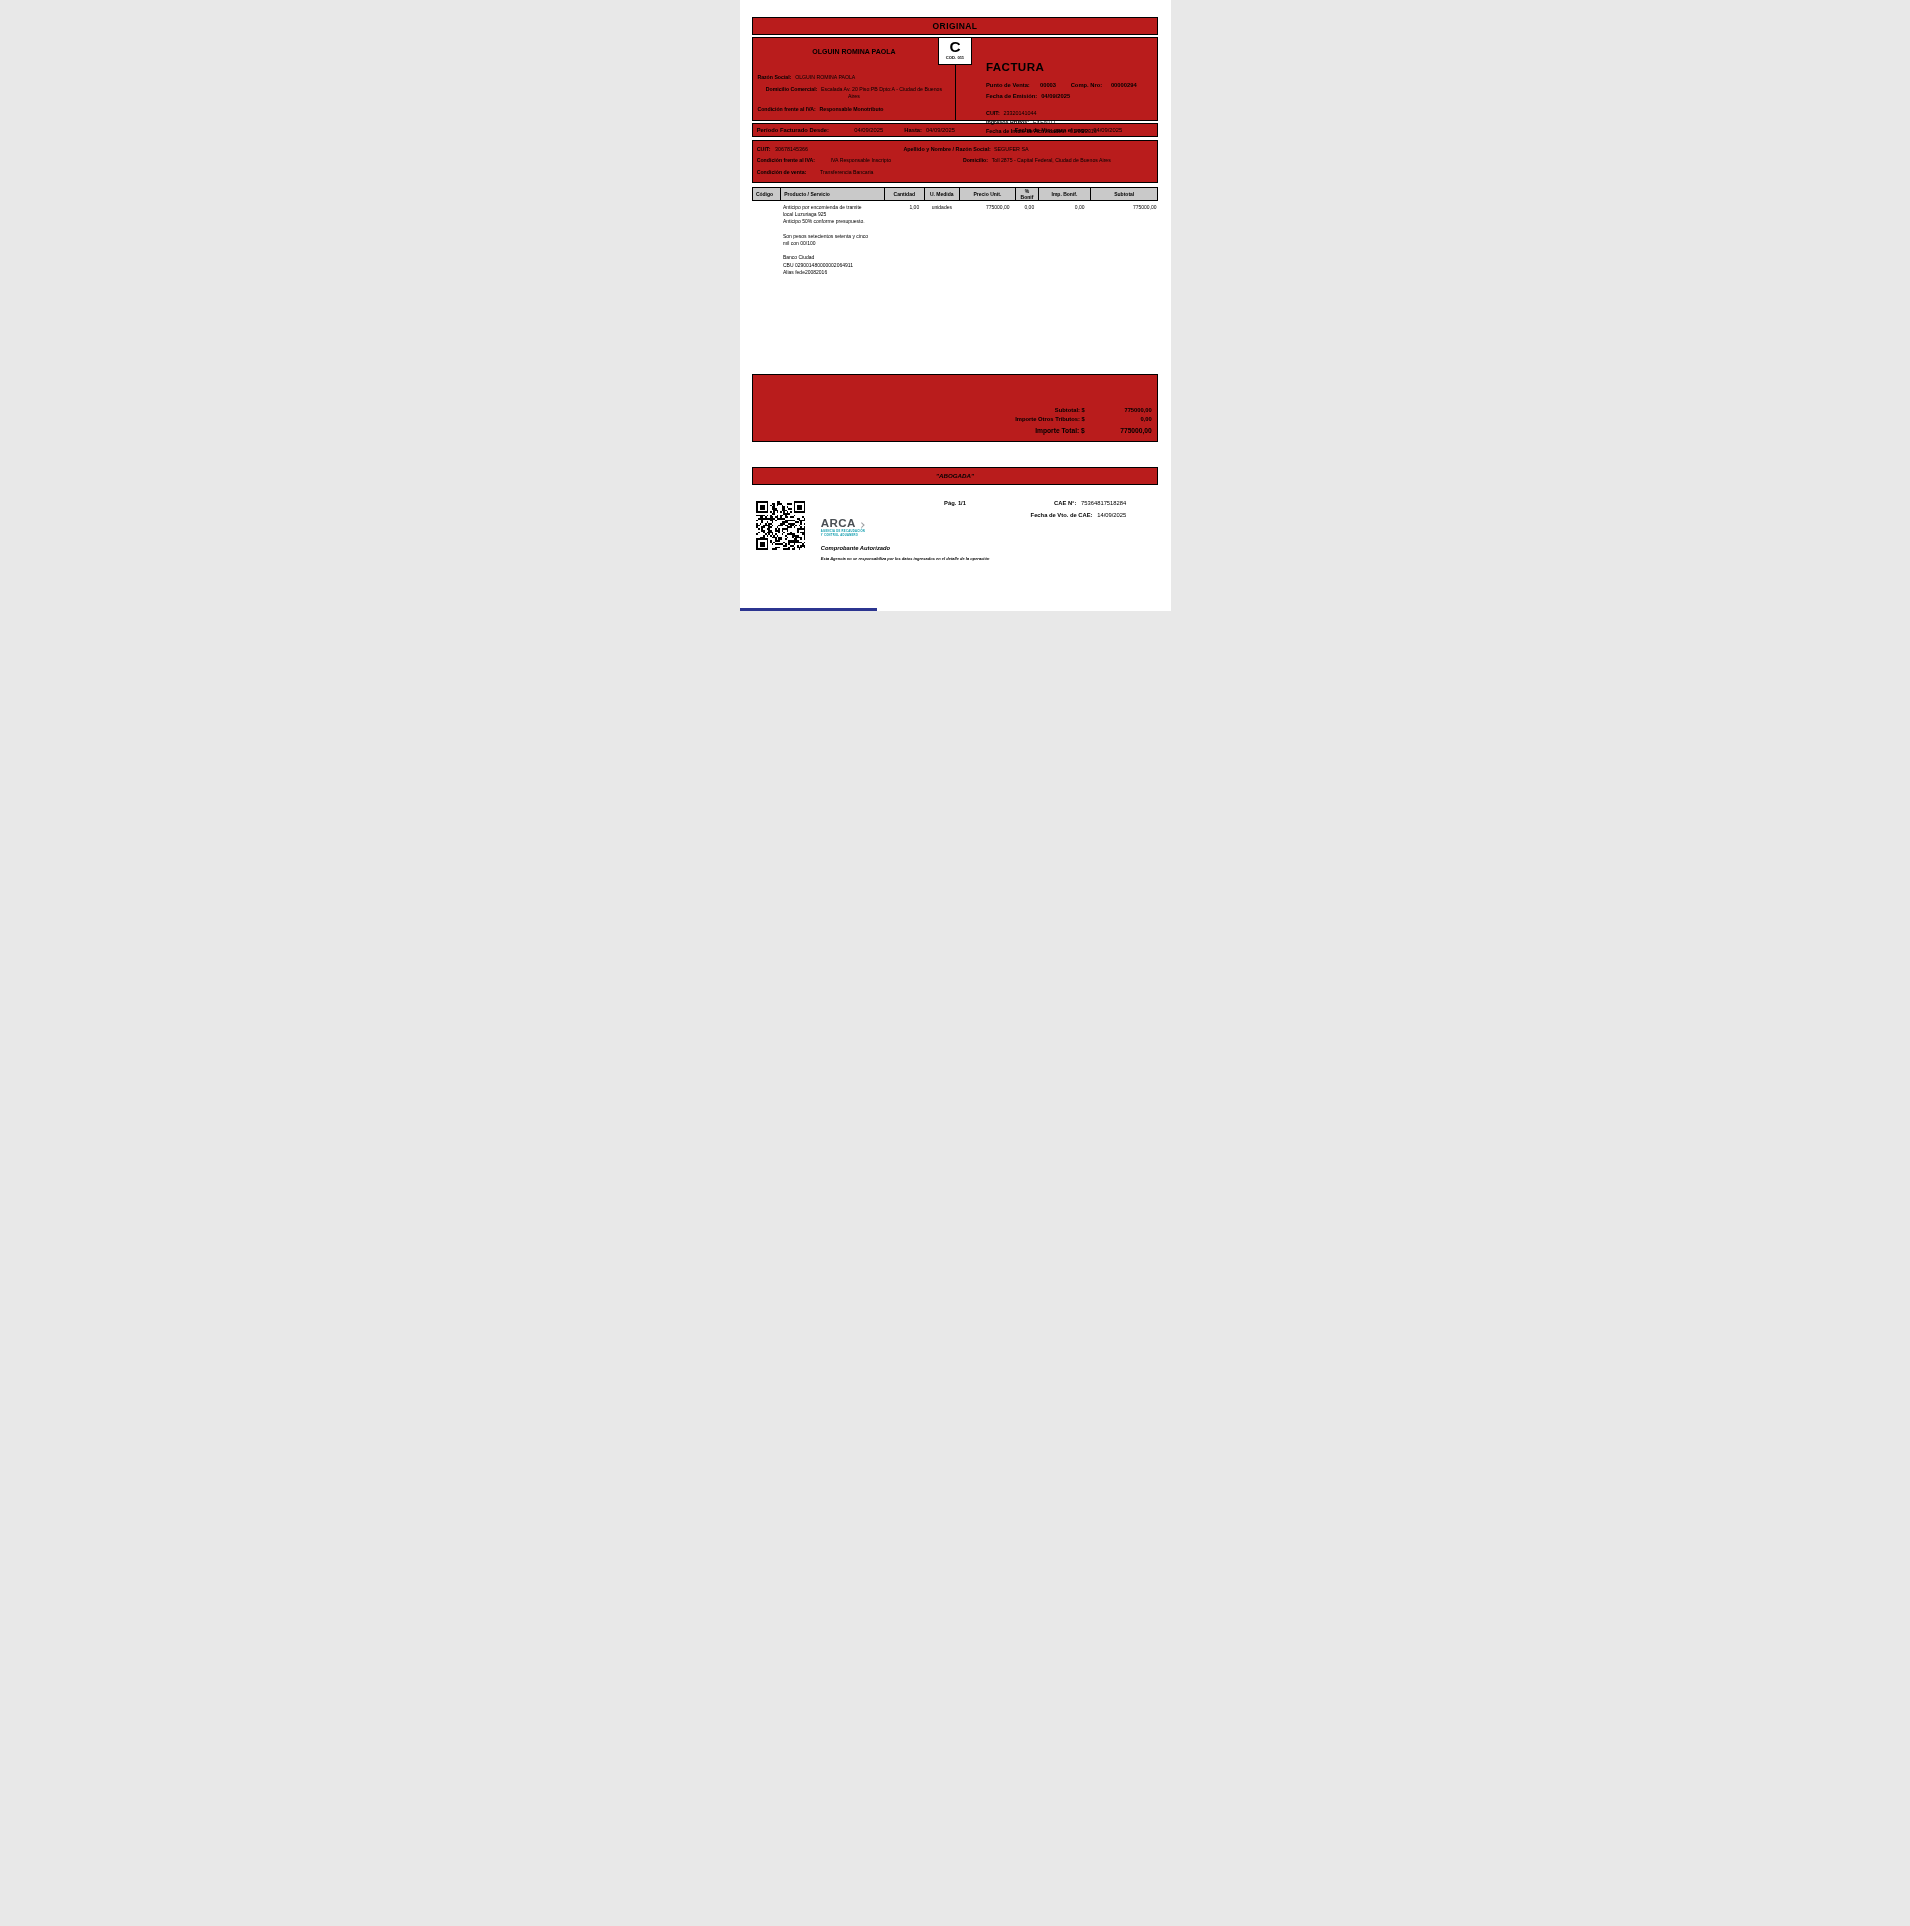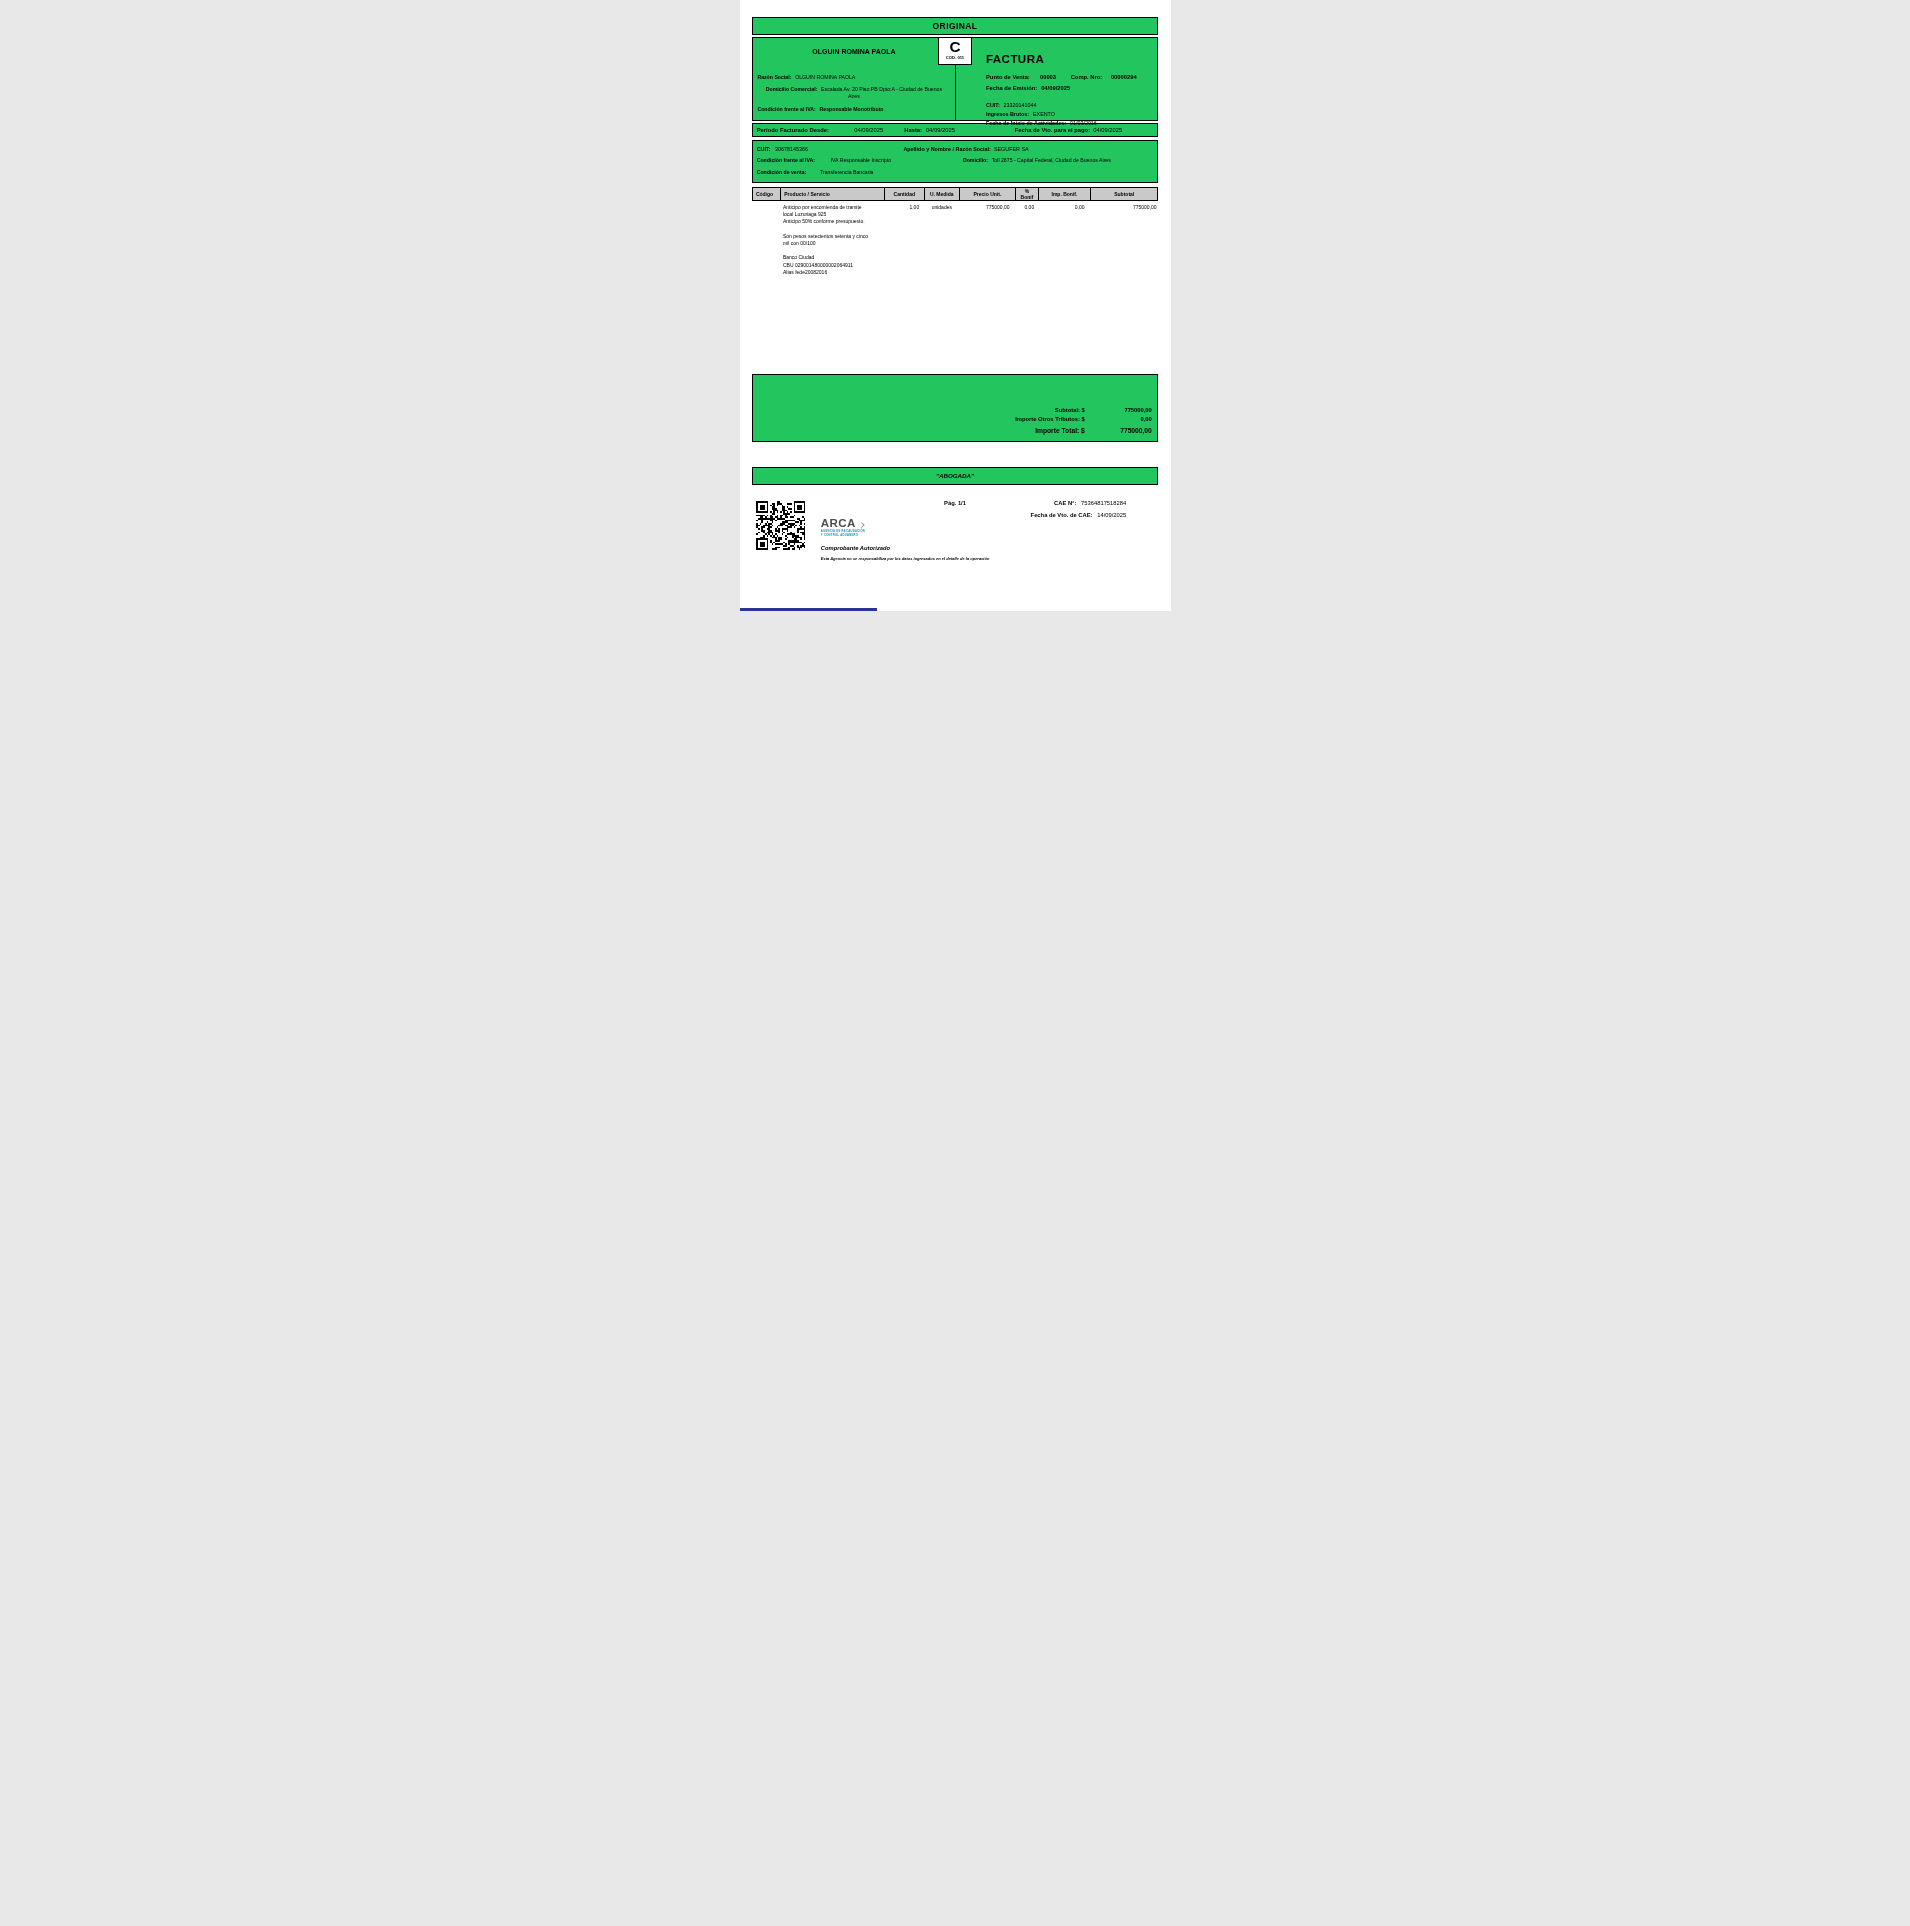--- a/index.html
+++ b/index.html
@@ -4,21 +4,21 @@
 <style>
   :root{
     --th-bg:#c9c9c9;
     --bar-blue:#2c3590;
     --arca-gray:#4a4f54;
     --arca-teal:#0097a9;
   }
   *{margin:0;padding:0;box-sizing:border-box;}
   body{background:#e8e8e8;font-family:"Liberation Sans","DejaVu Sans",sans-serif;color:#000;}
   .page{position:relative;width:431px;height:611px;margin:0 auto;background:#fff;padding:17px 12.3px 0;overflow:hidden;}
-  .bx{border:0.8px solid #000;background:#22c55e;}
+  .bx{border:0.8px solid #000;background:#b91c1c;}
   .b{font-weight:bold;}
 
   
   .banner{height:17.7px;display:flex;align-items:center;justify-content:center;
           font-size:8.5px;font-weight:bold;letter-spacing:0.4px;}
 
   
   .header{margin-top:1.9px;height:84px;position:relative;display:flex;}
   .hdr-left{width:50%;padding:3.9px 4.6px;}
   .hdr-right{width:50%;padding:3.9px 3.9px 3.9px 31px;}
@@ -28,21 +28,21 @@
   .letter{font-size:15.4px;font-weight:bold;line-height:16px;margin-top:0.8px;}
   .letter-code{font-size:4.2px;font-weight:bold;}
 
   .seller-name{margin-top:7px;text-align:center;font-size:7px;font-weight:bold;}
   .fld{font-size:5.2px;line-height:1.35;}
   .fld > span + span{margin-left:2.3px;}
   .f-razon{margin-top:18.5px;}
   .f-dom{margin-top:5.4px;max-width:181px;margin-left:auto;margin-right:auto;text-align:center;}
   .f-iva{margin-top:5.8px;}
 
-  .doc-title{margin-top:11px;font-size:11.6px;font-weight:bold;letter-spacing:0.4px;}
+  .doc-title{margin-top:19px;font-size:11.6px;font-weight:bold;letter-spacing:0.4px;}
   .f-num{margin-top:8.5px;font-size:5.8px;}
   .f-num .g1{margin-left:8.5px;} .f-num .g2{margin-left:13px;} .f-num .g3{margin-left:7px;}
   .f-fe{margin-top:3.1px;font-size:5.8px;}
   .f-cuit{margin-top:9.2px;font-size:5.4px;}
   .f-ib{margin-top:1.9px;font-size:5.4px;}
   .f-ia{margin-top:1.9px;font-size:5.4px;}
 
   
   .period{margin-top:2.3px;height:14.3px;display:flex;align-items:center;font-size:5.8px;padding:0 35px 0 3.9px;}
   .p-desde-v{margin-left:25.4px;}

